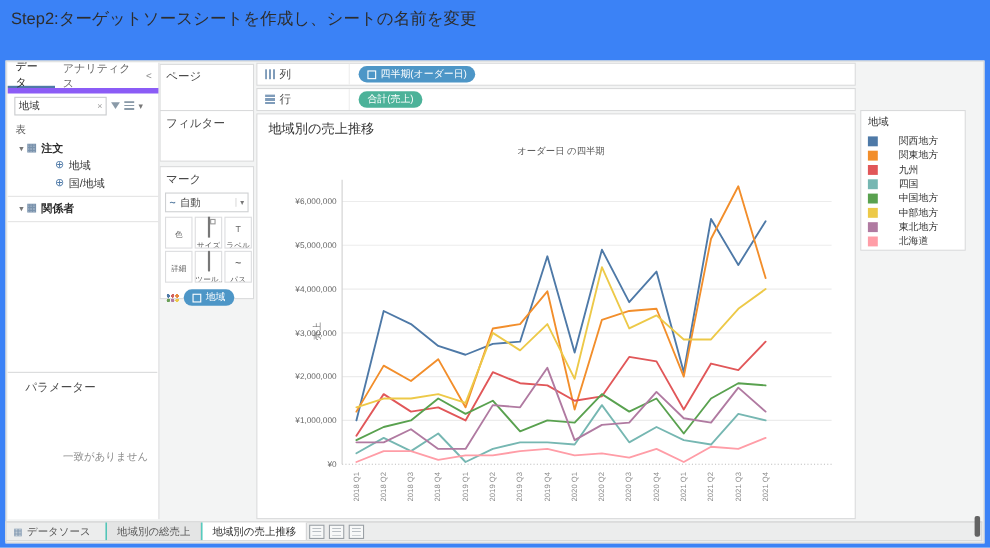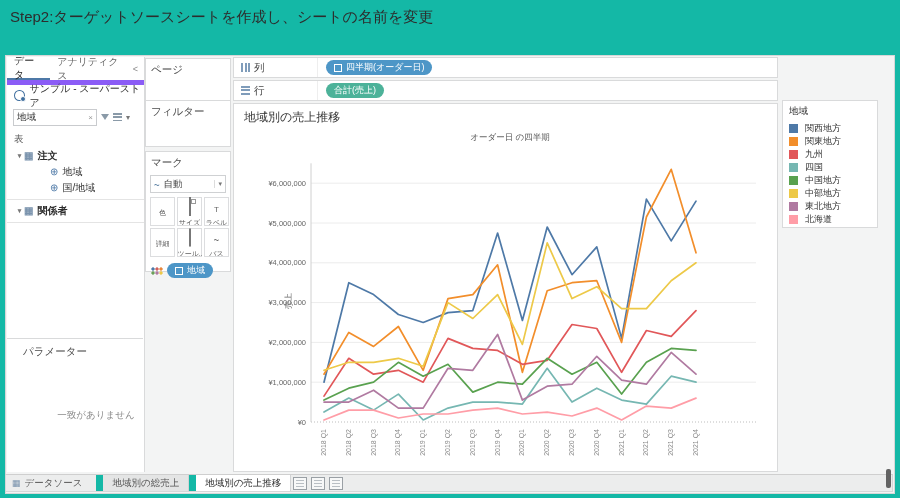--- a/index.html
+++ b/index.html
@@ -1,16 +1,16 @@
 <!DOCTYPE html>
 <html><head>
 <meta charset="utf-8">
 <style>
   html,body{margin:0;padding:0;background:#eef0f3;font-family:"Liberation Sans",sans-serif;}
-  #stage{position:relative;width:900px;height:498px;background:#14b8a6;overflow:hidden;}
+  #stage{position:relative;width:900px;height:498px;background:#3b82f6;overflow:hidden;}
   .abs{position:absolute;}
   .card{background:#fff;border:1px solid #d9dadb;box-sizing:border-box;}
   .lbl{color:#4a4a4a;font-size:10.5px;}
   
   #win{left:5px;top:55px;width:888px;height:437px;background:#f3f4f4;border:1px solid #d6d7d8;}
   
   #page-title{left:10px;top:8px;font-size:15px;color:#2d2d2d;}
   
   #data-pane{left:7px;top:57px;width:138px;height:415px;background:#fff;border-right:1px solid #d9dadb;box-sizing:border-box;}
   .dp-tabs{display:flex;align-items:center;height:23px;border-bottom:5px solid #8b5cf6;font-size:10px;}
@@ -67,51 +67,45 @@
      radial-gradient(circle at 10px 6px,#edc948 1.5px,transparent 1.7px);}
   
   .pill{height:15px;border-radius:8px;display:inline-flex;align-items:center;color:#fff;font-size:9px;padding:0 8px;gap:4px;white-space:nowrap;}
   .pill .pic{width:6px;height:6px;border:1px solid #fff;display:inline-block;flex:none;}
   
   .shelf{display:flex;align-items:center;background:#fff;border:1px solid #d9dadb;box-sizing:border-box;}
   .shelf-head{display:flex;align-items:center;gap:4px;width:76px;padding-left:7px;flex:none;border-right:1px solid #eee;height:100%;}
   .col-ic{width:9px;height:9px;background:repeating-linear-gradient(90deg,#7f9cba 0 2px,transparent 2px 3.6px);}
   .row-ic{width:9px;height:9px;background:repeating-linear-gradient(0deg,#7f9cba 0 2px,transparent 2px 3.6px);}
   
-  .legend-item{display:flex;align-items:center;gap:7px;height:13px;font-size:9px;color:#333;padding-left:6px;}
+  .legend-item{display:flex;align-items:center;gap:19px;height:13px;font-size:9px;color:#333;padding-left:6px;}
   .legend-swatch{width:9px;height:9px;flex:none;}
   
   #bottom-bar{left:5px;top:474px;width:888px;height:18px;background:#eceded;border:1px solid #d6d7d8;border-top:1px solid #cfcfcf;display:flex;align-items:stretch;font-size:9.5px;color:#555;box-sizing:border-box;}
   .bb-ds{display:flex;align-items:center;gap:4px;padding:0 14px 0 6px;}
-  .bb-tab{display:flex;align-items:center;padding:0 9px;border-left:7px solid #14b8a6;border-right:1px solid #d2d3d4;background:#e4e5e5;color:#555;text-align:center;}
+  .bb-tab{display:flex;align-items:center;padding:0 9px;border-left:1px solid #14b8a6;border-right:1px solid #d2d3d4;background:#e4e5e5;color:#555;text-align:center;}
   .bb-tab.active{background:#fff;color:#2b2b2b;}
   .bb-ic{width:12px;height:11px;border:1px solid #9aa0a5;margin:0 2px;align-self:center;position:relative;background:#f7f8f8;}
   .bb-ic:after{content:"";position:absolute;left:2px;top:2px;right:2px;bottom:2px;background:repeating-linear-gradient(0deg,#b9bfc4 0 1px,transparent 1px 3px);}
   .vscroll{left:886px;top:469px;width:5px;height:19px;background:#636363;border-radius:2px;}
 </style>
 </head>
 <body>
 
 <div id="stage">
 
   <div class="abs" id="page-title">Step2:ターゲットソースシートを作成し、シートの名前を変更</div>
 
   <div class="abs" id="win"></div>
 
   <div class="abs" id="data-pane">
     <div class="dp-tabs">
       <div class="dp-tab sel">データ</div>
       <div class="dp-tab">アナリティクス</div>
       <div class="dp-collapse">&lt;</div>
-    </div>
-    <div class="ds-row">
-      <span class="ds-icon">
-          <span class="ds-dot"></span>
-        </span>
-      <span>サンプル - スーパーストア</span>
     </div>
     <div class="search-row">
       <div class="search-box">
         <span>地域</span>
         <span style="color:#999;font-size:8px;">×</span>
       </div>
       <span class="funnel"></span>
       <span class="bars-icon"></span>
       <span class="caret">▾</span>
     </div>

